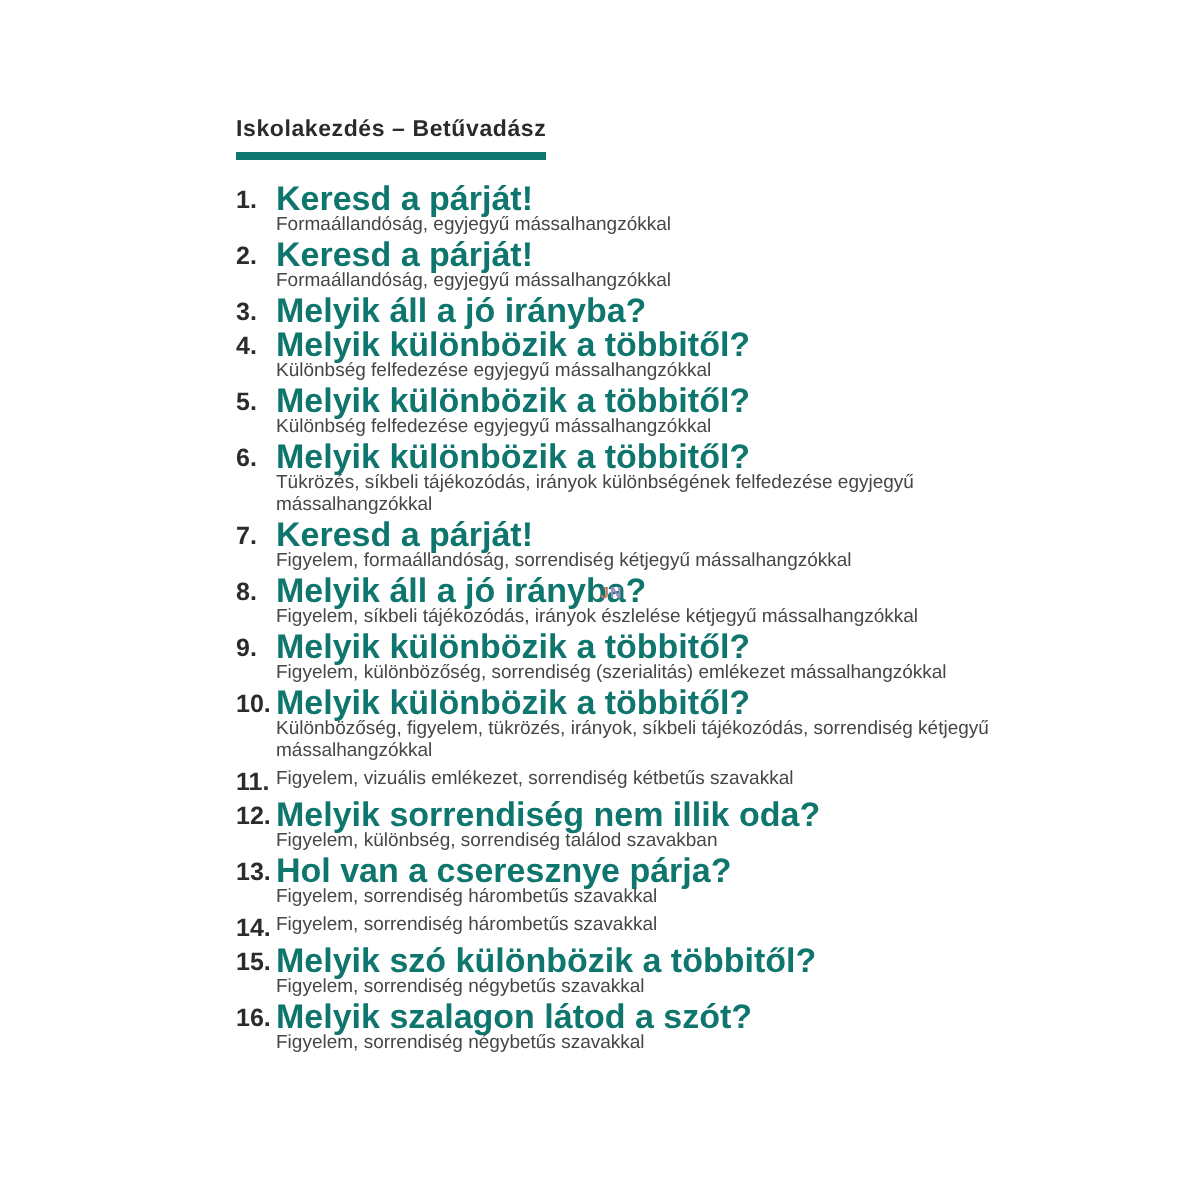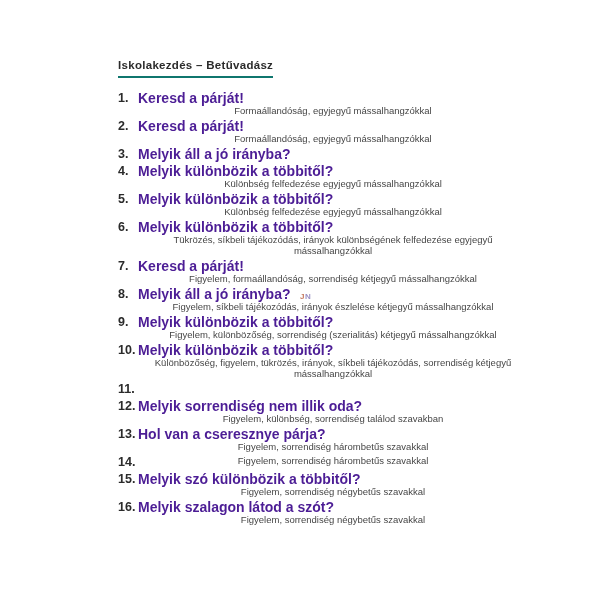--- a/index.html
+++ b/index.html
@@ -21,21 +21,21 @@
     height: 600px;
     padding: 55px 70px 0 118px;
   }
   .page-title {
     display: inline-block;
     margin: 0 0 13px 0;
     font-size: 11.5px;
     font-weight: bold;
     letter-spacing: 0.3px;
     color: #2b2b2b;
-    border-bottom: 2px solid #0f766e;
+    border-bottom: 4px solid #0f766e;
     padding-bottom: 5px;
   }
   .exercise-list {
     list-style: none;
     margin: 0;
     padding: 0;
   }
   .item {
     display: flex;
     align-items: flex-start;
@@ -47,29 +47,28 @@
     font-weight: bold;
     font-size: 12.5px;
     line-height: 14px;
     color: #2b2b2b;
   }
   .item-content {
     width: 390px;
   }
   .item-question {
     font-weight: bold;
-    font-size: 14px;
+    font-size: 17px;
     line-height: 14px;
-    color: #4c1d95;
+    color: #0f766e;
   }
   .item-description {
     font-size: 9.5px;
     line-height: 11px;
     color: #464646;
-    text-align: center;
   }
   .watermark {
     position: absolute;
     left: 300px;
     top: 293px;
     font-size: 8px;
     line-height: 8px;
     font-weight: bold;
     letter-spacing: 0.5px;
   }
@@ -134,33 +133,34 @@
         <span class="item-num">8.</span>
         <div class="item-content">
           <div class="item-question">Melyik áll a jó irányba?</div>
           <div class="item-description">Figyelem, síkbeli tájékozódás, irányok észlelése kétjegyű mássalhangzókkal</div>
         </div>
       </li>
       <li class="item">
         <span class="item-num">9.</span>
         <div class="item-content">
           <div class="item-question">Melyik különbözik a többitől?</div>
-          <div class="item-description">Figyelem, különbözőség, sorrendiség (szerialitás) kétjegyű mássalhangzókkal</div>
+          <div class="item-description">Figyelem, különbözőség, sorrendiség (szerialitás) emlékezet mássalhangzókkal</div>
         </div>
       </li>
       <li class="item">
         <span class="item-num">10.</span>
         <div class="item-content">
           <div class="item-question">Melyik különbözik a többitől?</div>
           <div class="item-description">Különbözőség, figyelem, tükrözés, irányok, síkbeli tájékozódás, sorrendiség kétjegyű mássalhangzókkal</div>
         </div>
       </li>
       <li class="item">
         <span class="item-num">11.</span>
         <div class="item-content">
+          <div class="item-description">Figyelem, vizuális emlékezet, sorrendiség kétbetűs szavakkal</div>
         </div>
       </li>
       <li class="item">
         <span class="item-num">12.</span>
         <div class="item-content">
           <div class="item-question">Melyik sorrendiség nem illik oda?</div>
           <div class="item-description">Figyelem, különbség, sorrendiség találod szavakban</div>
         </div>
       </li>
       <li class="item">

